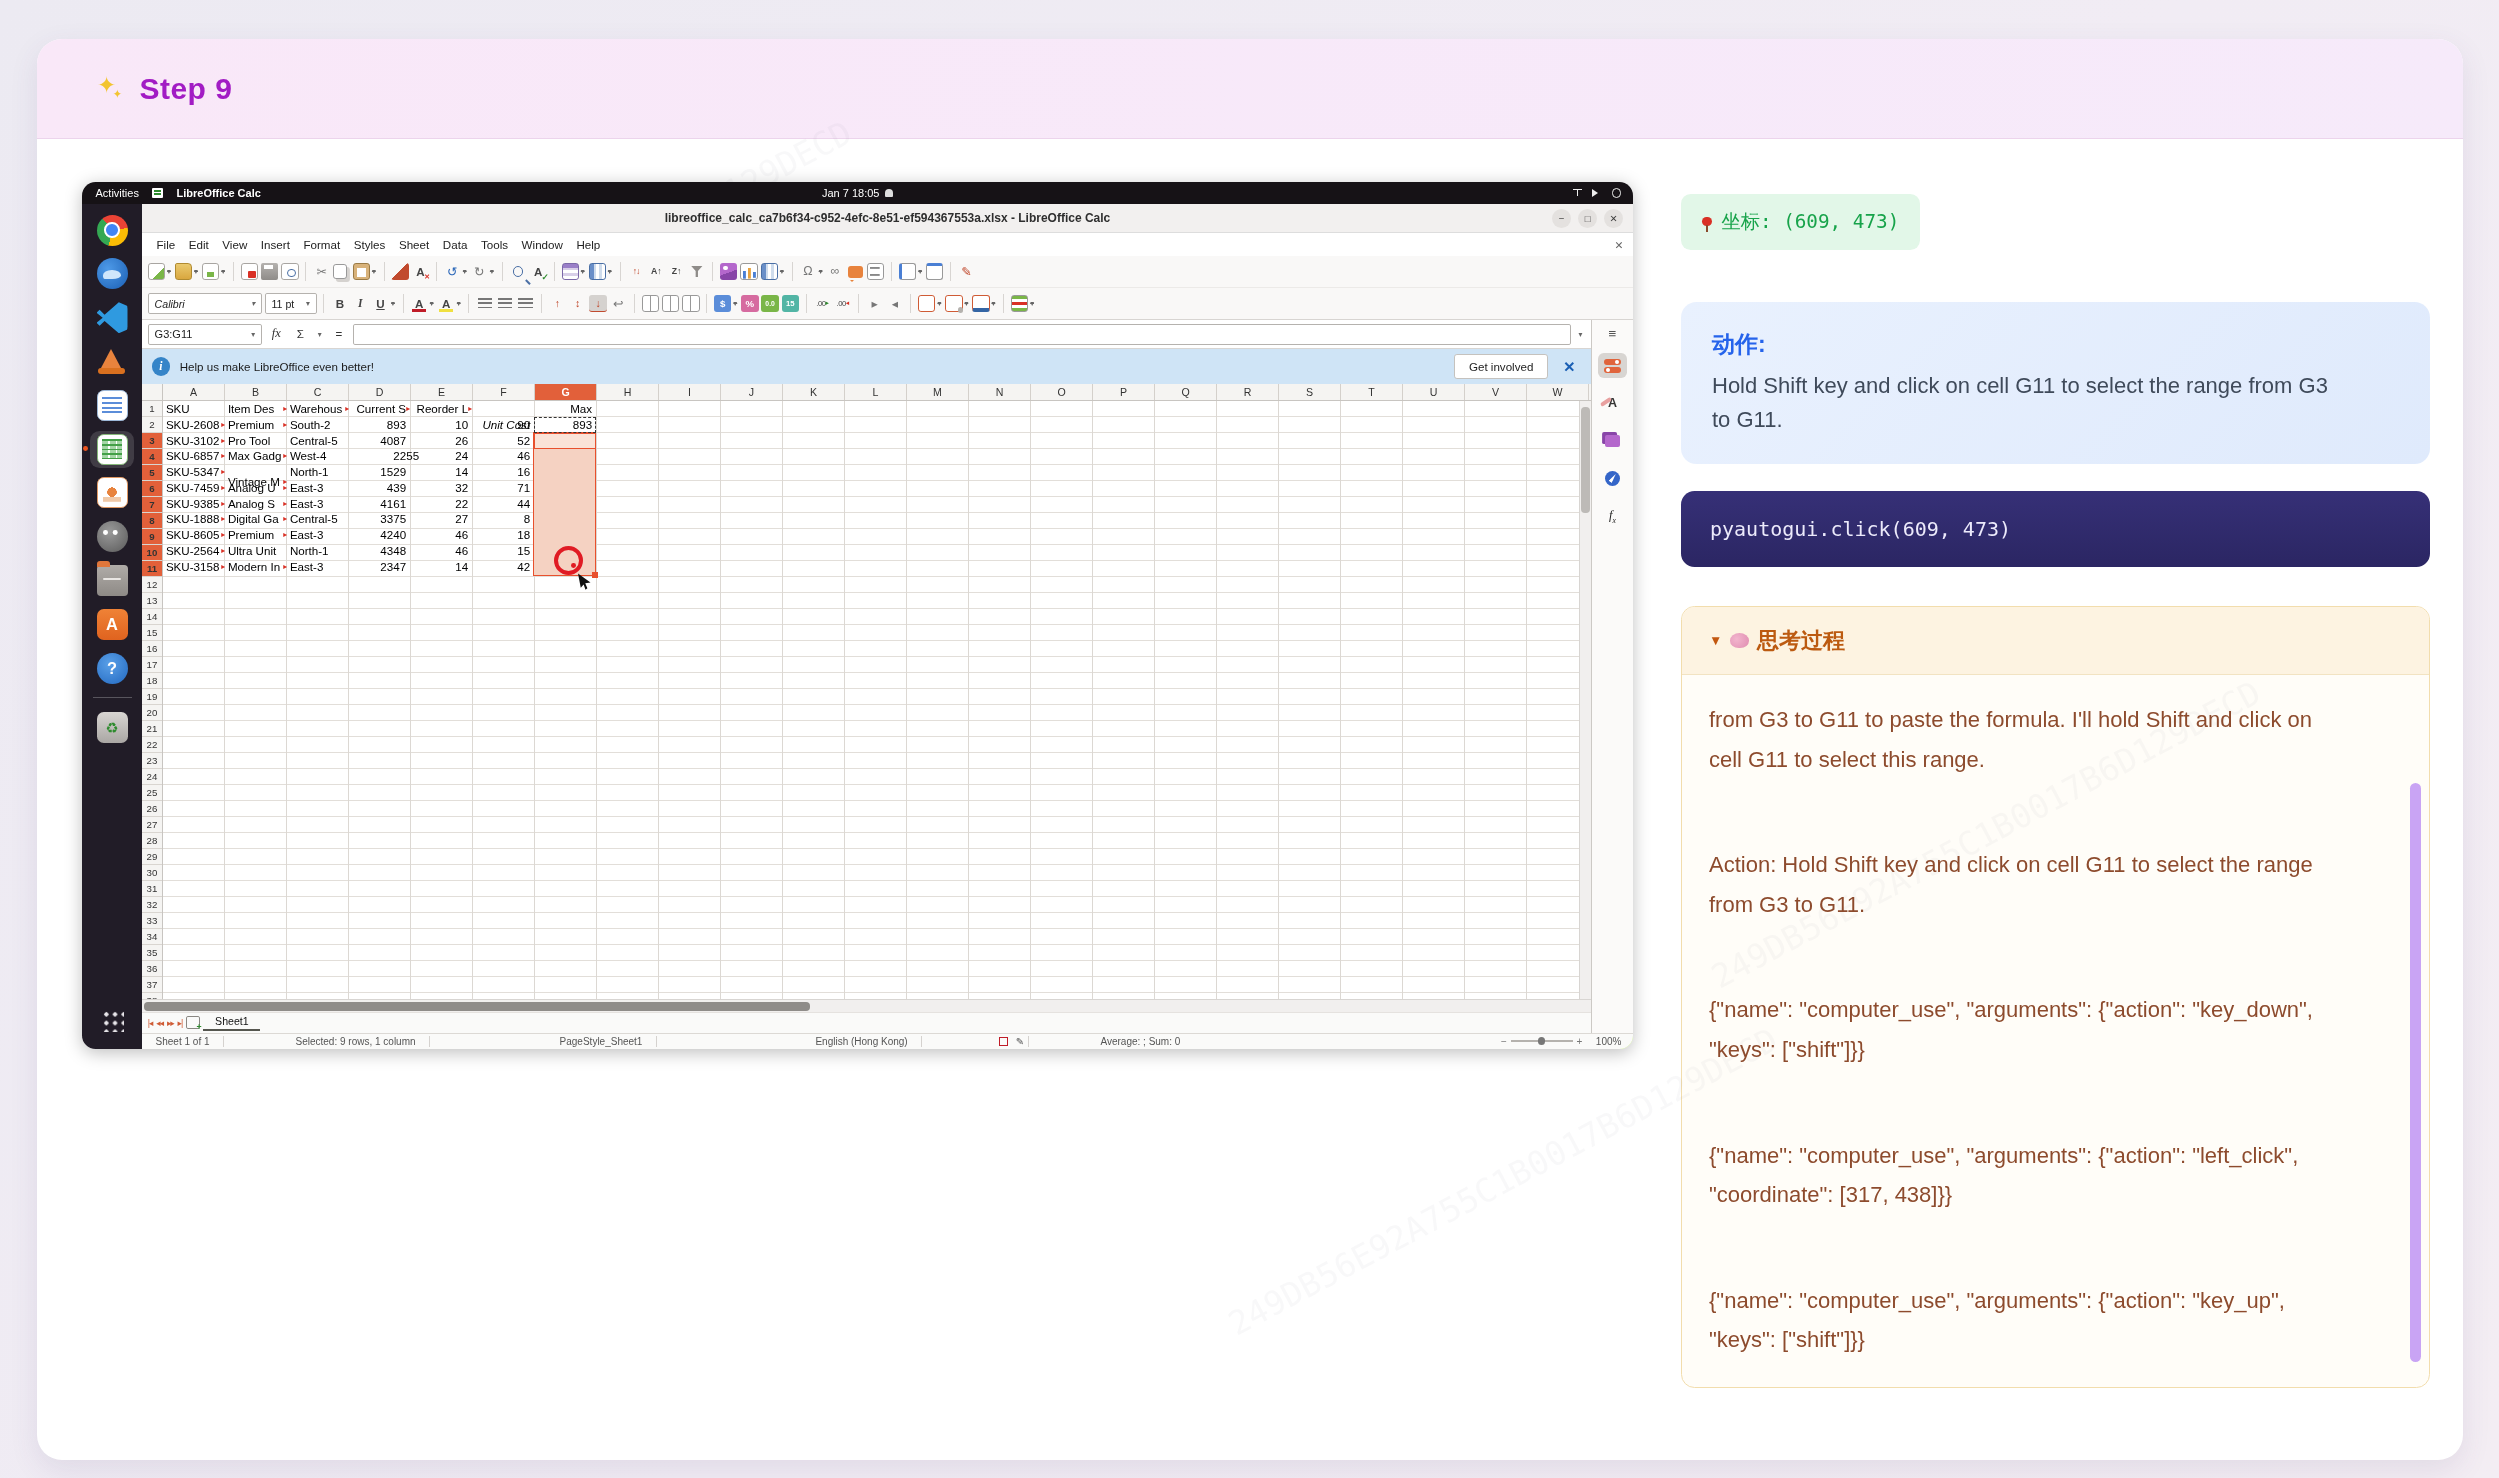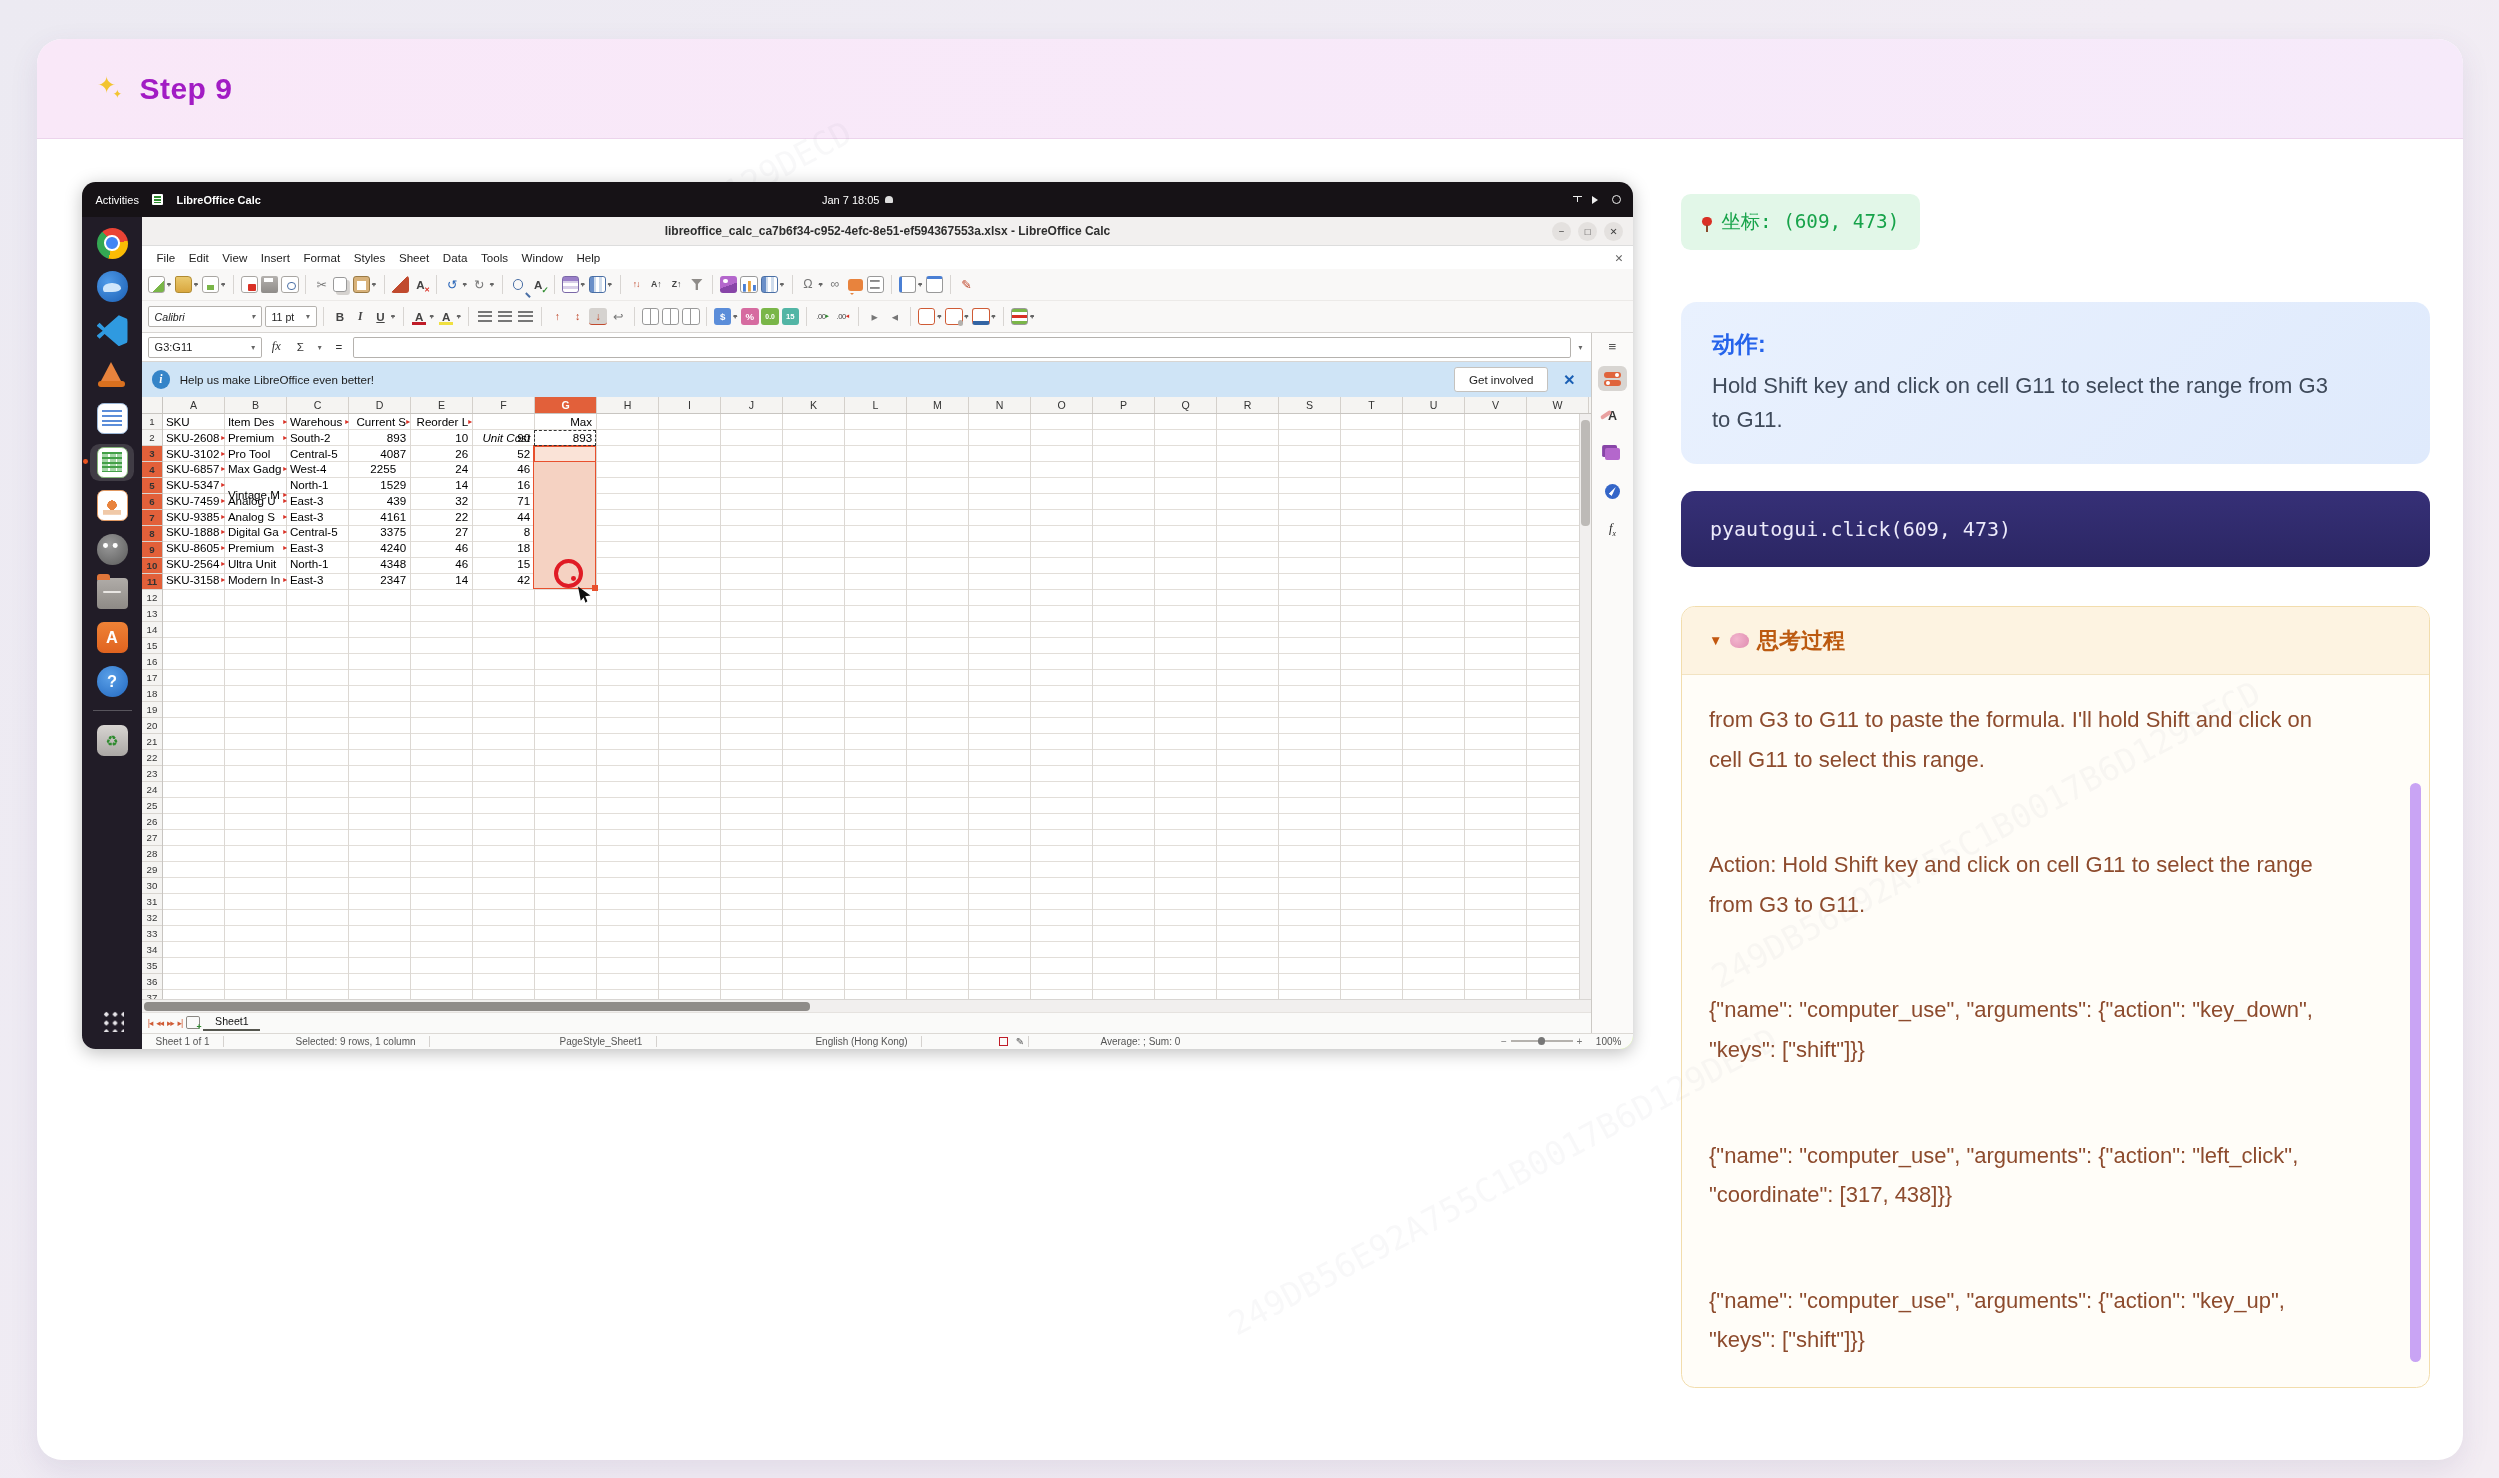--- a/index.html
+++ b/index.html
@@ -9,21 +9,21 @@
   .card-header{height:100px;background:linear-gradient(90deg,#f9e8f8,#f6eafa);border-bottom:1px solid #ecd4ec;display:flex;align-items:center;padding-left:58px;gap:15.4px}
   .sparkles{position:relative;width:29px;height:33px}
   .sparkles .s1{position:absolute;left:1.9px;top:0;color:#f2c431;font-size:23px}
   .sparkles .s2{position:absolute;left:17.4px;top:15.4px;color:#f2c431;font-size:11.6px}
   .step-title{font-size:30px;font-weight:700;color:#a21cc4;letter-spacing:0.5px}
   .card-body{display:flex;padding:43px 33px 0 45px;gap:48px;position:relative}
   .wm{position:absolute;font-size:33px;color:rgba(110,110,140,.05);transform:rotate(-28deg);white-space:nowrap;pointer-events:none;font-family:"DejaVu Sans Mono",monospace}
 
   
   .shot{width:1551px;height:867px;flex:none;border-radius:13.5px;overflow:hidden;box-shadow:0 3.9px 17.4px rgba(0,0,0,.25);display:flex;flex-direction:column;background:#fff;position:relative}
-  .topbar{height:35px;background:#161216;color:#fff;display:flex;align-items:center;font-size:11px;position:relative;flex:none}
+  .topbar{height:22px;background:#161216;color:#fff;display:flex;align-items:center;font-size:11px;position:relative;flex:none}
   .topbar .left{display:flex;align-items:center;gap:13.5px;padding-left:13.5px}
   .tb-appicon{width:10.6px;height:10.6px;background:#fff;border-radius:1px;position:relative}
   .tb-appicon::after{content:"";position:absolute;inset:1.9px;background:repeating-linear-gradient(#2e8b2e 0 1.9px,#fff 1.9px 2.9px)}
   .topbar .center{position:absolute;left:0;right:0;text-align:center;display:flex;justify-content:center;align-items:center;gap:5.8px;pointer-events:none}
   .bell{width:7.7px;height:7.7px;background:#ddd;border-radius:3.9px 3.9px 1px 1px;display:inline-block}
   .topbar .right{margin-left:auto;display:flex;align-items:center;gap:9.7px;padding-right:11.6px}
   .net{width:9.7px;height:7.7px;border-top:1.9px solid #eee;position:relative}
   .net::after{content:"";position:absolute;left:3.9px;top:0;width:1.9px;height:5.8px;background:#eee}
   .vol{width:0;height:0;border:4.8px solid transparent;border-right:6.8px solid #eee;transform:rotate(180deg)}
   .pwr{width:9.7px;height:9.7px;border:1.9px solid #eee;border-radius:50%}
@@ -575,21 +575,21 @@
                         <div class="cell" style="left: 62px; top: 79px;">Analog U<span class="ovf">▸</span></div>
                         <div class="cell" style="left: 0px; top: 79px;">SKU-7459<span class="ovf">▸</span></div>
                         <div class="cell num" style="left: 309px; top: 63px;">16</div>
                         <div class="cell num" style="left: 247px; top: 63px;">14</div>
                         <div class="cell num" style="left: 185px; top: 63px;">1529</div>
                         <div class="cell" style="left: 124px; top: 63px;">North-1</div>
                         <div class="cell" style="left: 62px; top: 73px;">Vintage M<span class="ovf">▸</span></div>
                         <div class="cell" style="left: 0px; top: 63px;">SKU-5347<span class="ovf">▸</span></div>
                         <div class="cell num" style="left: 309px; top: 47px;">46</div>
                         <div class="cell num" style="left: 247px; top: 47px;">24</div>
-                        <div class="cell num" style="left: 175px; top: 47px;">2255</div>
+                        <div class="cell num" style="left: 198px; top: 47px;">2255</div>
                         <div class="cell" style="left: 124px; top: 47px;">West-4</div>
                         <div class="cell" style="left: 62px; top: 47px;">Max Gadg<span class="ovf">▸</span></div>
                         <div class="cell" style="left: 0px; top: 47px;">SKU-6857<span class="ovf">▸</span></div>
                         <div class="cell num" style="left: 309px; top: 32px;">52</div>
                         <div class="cell num" style="left: 247px; top: 32px;">26</div>
                         <div class="cell num" style="left: 185px; top: 32px;">4087</div>
                         <div class="cell" style="left: 124px; top: 32px;">Central-5</div>
                         <div class="cell" style="left: 62px; top: 32px;">Pro Tool</div>
                         <div class="cell" style="left: 0px; top: 32px;">SKU-3102<span class="ovf">▸</span></div>
                         <div class="cell num" style="left: 371px; top: 16px;">893</div>

